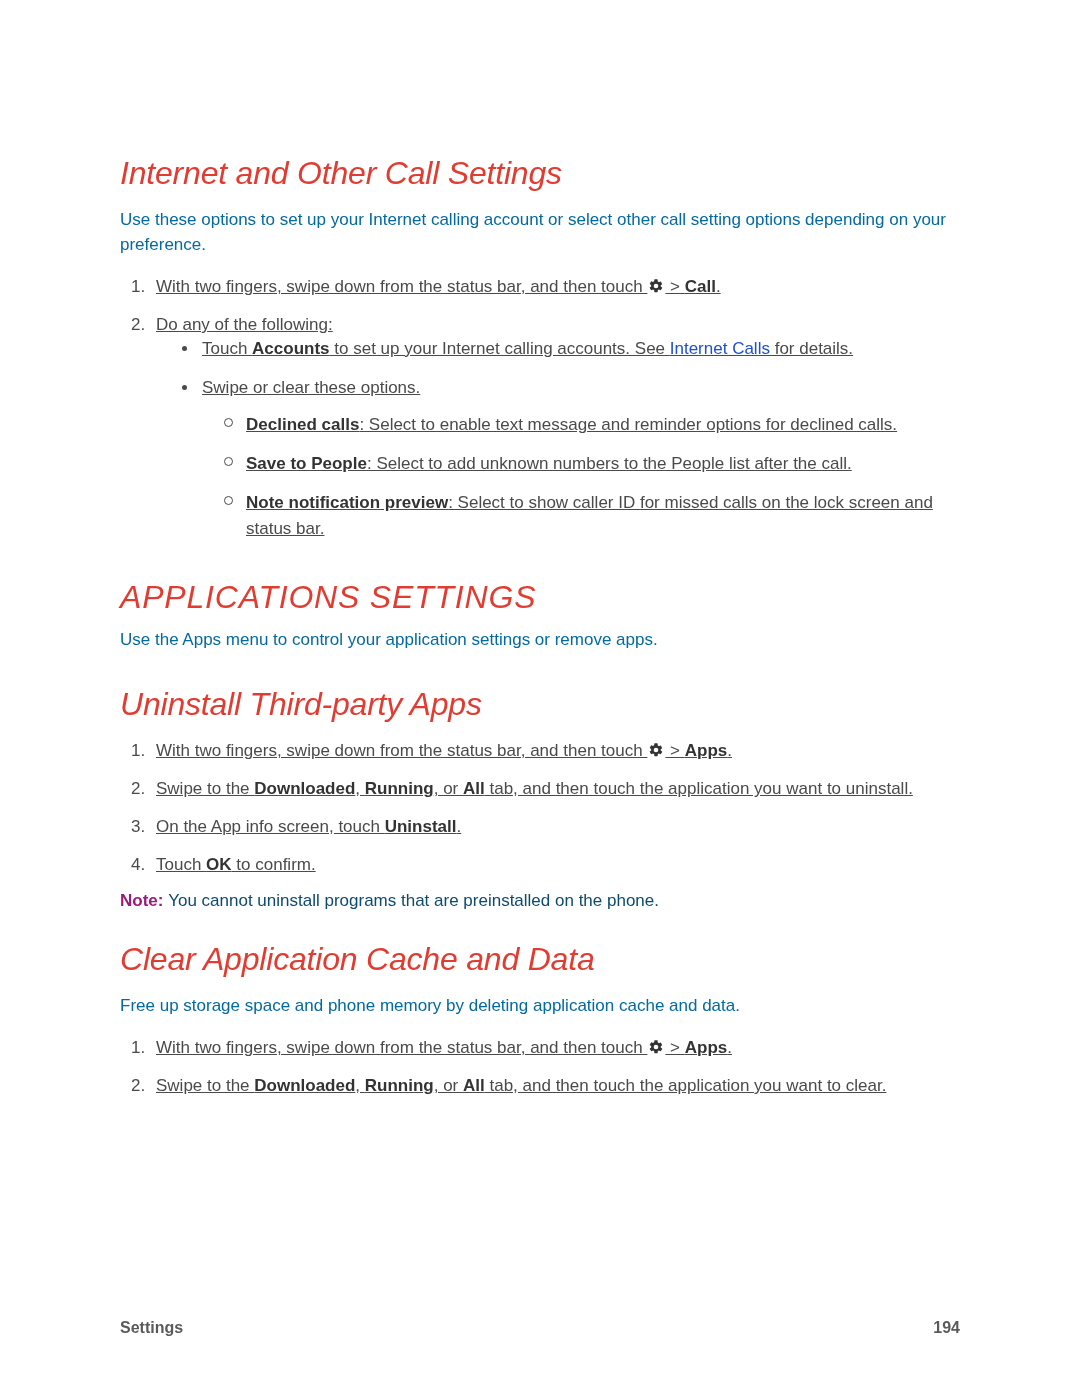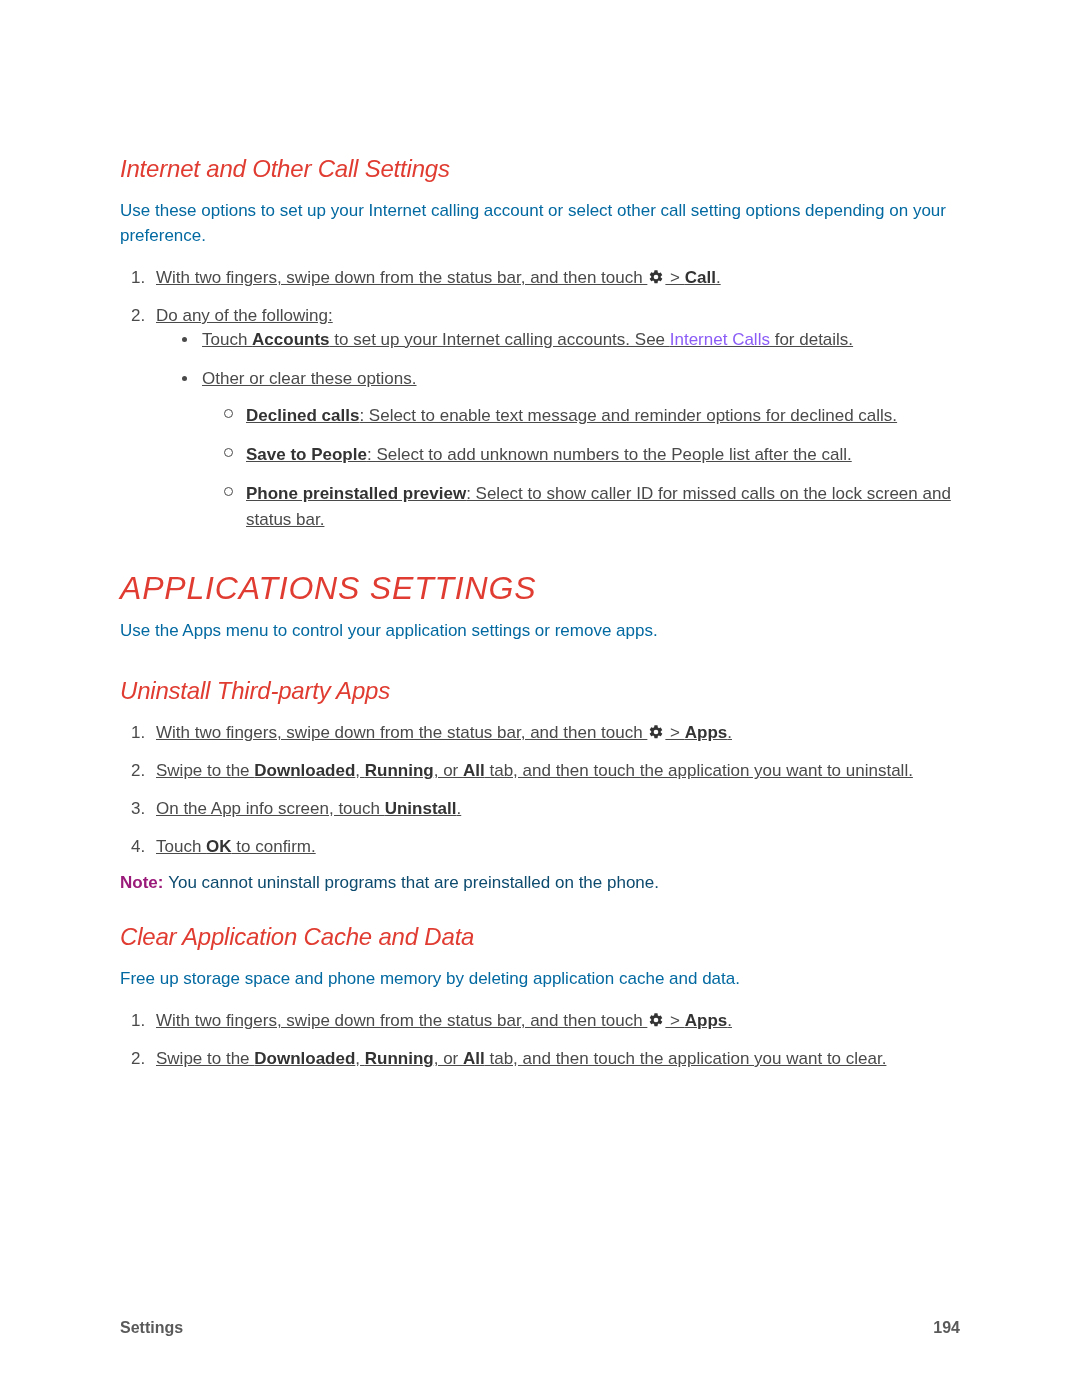--- a/index.html
+++ b/index.html
@@ -12,21 +12,21 @@
     color: #444;
     position: relative;
   }
   .page {
     padding: 155px 120px 60px 120px;
   }
   h2.section-heading {
     font-style: italic;
     font-weight: normal;
     color: #e03c31;
-    font-size: 24px;
+    font-size: 32px;
     margin: 0 0 16px 0;
     letter-spacing: -0.2px;
   }
   h1.major-heading {
     font-style: italic;
     font-weight: 500;
     color: #e03c31;
     font-size: 32px;
     margin: 38px 0 12px 0;
     letter-spacing: 0.8px;
@@ -88,21 +88,21 @@
     position: absolute;
     left: -22px;
     top: 6px;
     width: 7px;
     height: 7px;
     border: 1.3px solid #4a4a4a;
     border-radius: 50%;
     background: transparent;
   }
   .bold { font-weight: 700; color: #333; }
-  .link { color: #8b5cf6; text-align: right; }
+  .link { color: #1d4ed8; text-align: right; }
   .gear-icon {
     display: inline-block;
     vertical-align: -2px;
     margin: 0 1px;
   }
   .gear-icon svg { display: block; }
   .note {
     font-size: 17px;
     margin: 8px 0 30px 0;
   }
@@ -134,25 +134,25 @@
             <path fill="#333" d="M19.14 12.94a7 7 0 000-1.88l2.03-1.58a.5.5 0 00.12-.64l-1.92-3.32a.5.5 0 00-.6-.22l-2.39.96a7.1 7.1 0 00-1.63-.95l-.36-2.54A.5.5 0 0013.9 2h-3.84a.5.5 0 00-.5.43l-.36 2.54c-.58.24-1.13.55-1.63.95l-2.39-.96a.5.5 0 00-.6.22L2.66 8.5a.5.5 0 00.12.64l2.03 1.58a7 7 0 000 1.88l-2.03 1.58a.5.5 0 00-.12.64l1.92 3.32c.13.22.39.31.6.22l2.39-.96c.5.4 1.05.71 1.63.95l.36 2.54c.4.25.25.43.5.43h3.84c.25 0 .46-.18.5-.43l.36-2.54c.58-.24 1.13-.55 1.63-.95l2.39.96c.21.09.47 0 .6-.22l1.92-3.32a.5.5 0 00-.12-.64l-2.03-1.58zM12 15.5A3.5 3.5 0 1115.5 12 3.5 3.5 0 0112 15.5z"></path>
           </svg></span><span> &gt; </span><span class="bold">Call</span><span>.</span>
     </li>
     <li>
       <span>Do any of the following:</span>
       <ul class="bullets">
         <li>
           <span>Touch </span><span class="bold">Accounts</span><span> to set up your Internet calling accounts. See </span><span class="link">Internet Calls</span><span> for details.</span>
         </li>
         <li>
-          <span>Other or clear these options.</span>
+          <span>Swipe or clear these options.</span>
           <ul class="circles">
             <li><span class="bold">Declined calls</span><span>: Select to enable text message and reminder options for declined calls.</span></li>
             <li><span class="bold">Save to People</span><span>: Select to add unknown numbers to the People list after the call.</span></li>
-            <li><span class="bold">Phone preinstalled preview</span><span>: Select to show caller ID for missed calls on the lock screen and status bar.</span></li>
+            <li><span class="bold">Note notification preview</span><span>: Select to show caller ID for missed calls on the lock screen and status bar.</span></li>
           </ul>
         </li>
       </ul>
     </li>
   </ol>
 
   <h1 class="major-heading">APPLICATIONS SETTINGS</h1>
   <p class="body">Use the Apps menu to control your application settings or remove apps.</p>
 
   <h2 class="section-heading" style="margin-top:34px">Uninstall Third-party Apps</h2>

